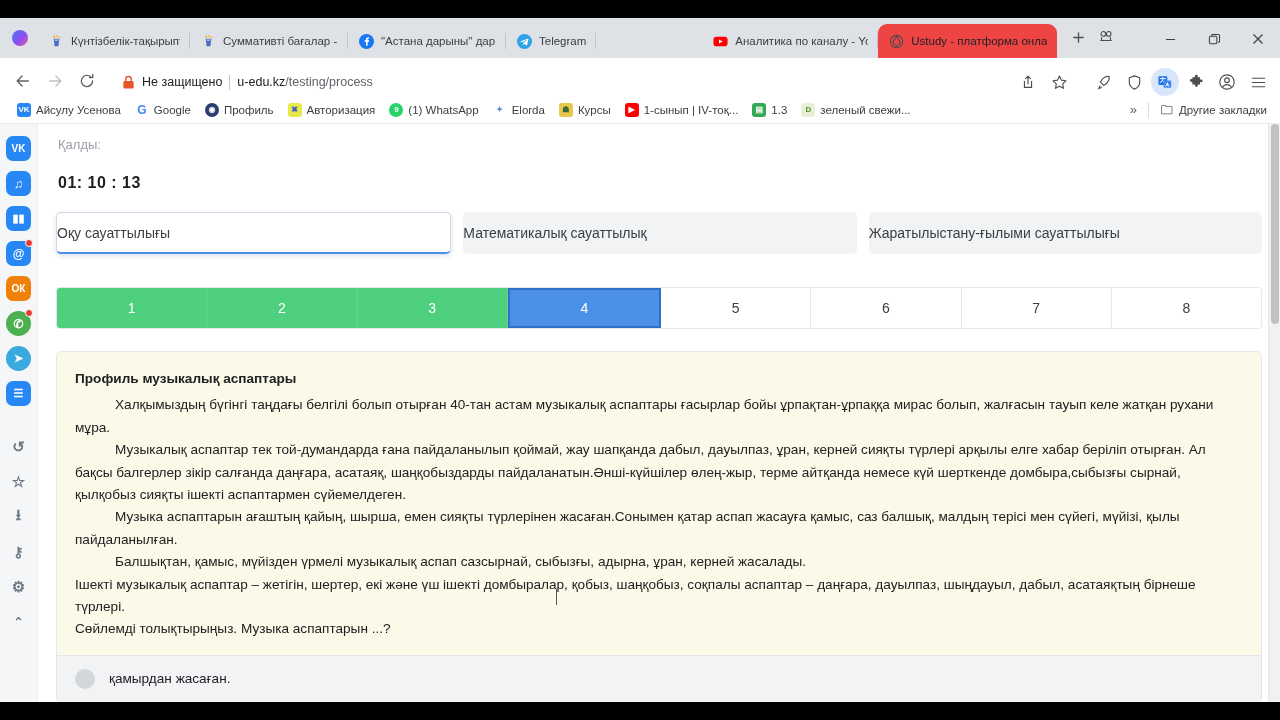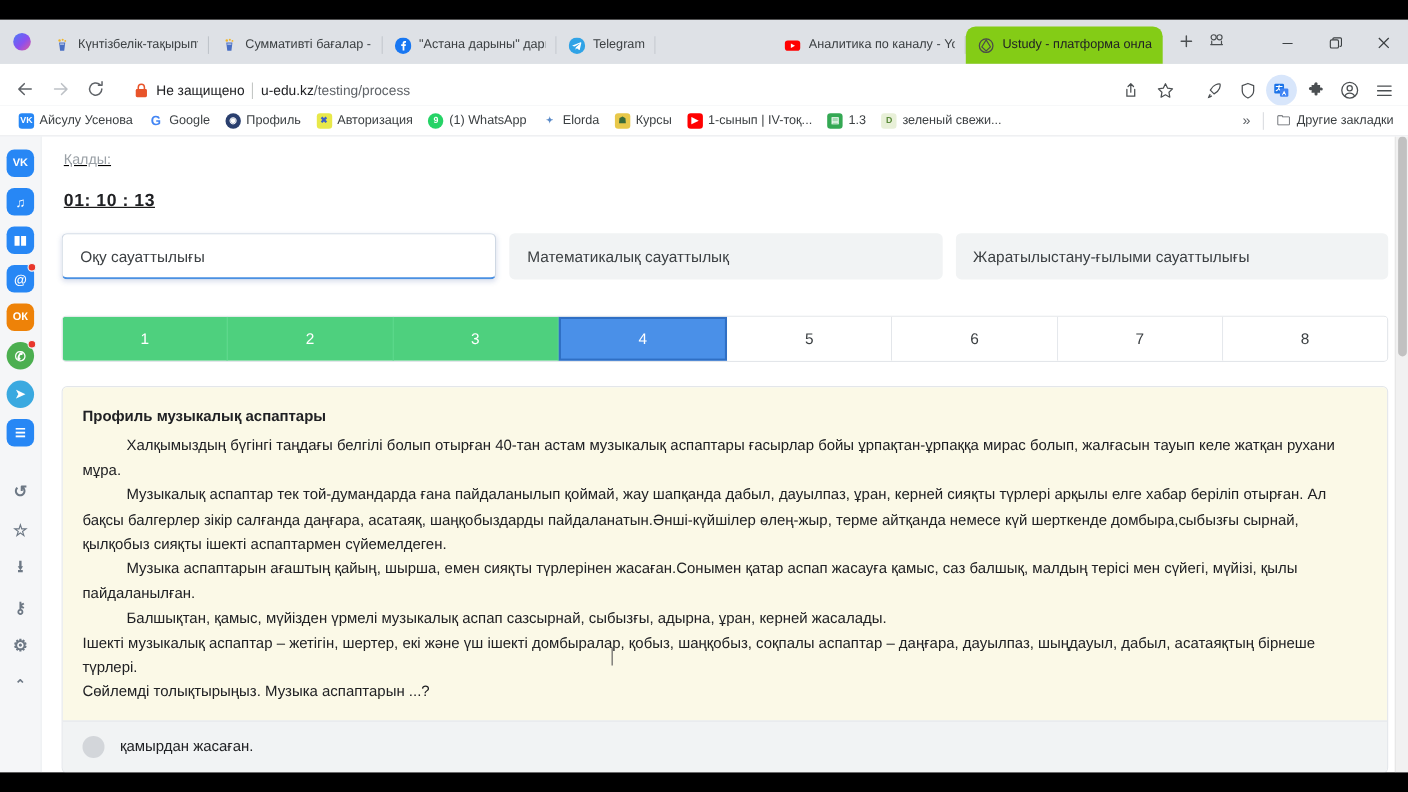--- a/index.html
+++ b/index.html
@@ -30,21 +30,21 @@
     background: linear-gradient(135deg,#4a7bf7 0%, #8a4ff0 55%, #e05a9a 100%);
     margin: 0 10px 12px 6px; flex: none;
   }
   .tab {
     height: 34px; display: flex; align-items: center; gap: 7px;
     padding: 0 10px 0 11px; border-radius: 9px 9px 0 0;
     font-size: 11.5px; color: #3c4043; white-space: nowrap; overflow: hidden;
     max-width: 178px; min-width: 60px; position: relative; flex: none;
   }
   .tab .tab-label { overflow: hidden; text-overflow: clip; white-space: nowrap; }
-  .tab.active { background: #84cc16; color: #202124; }
+  .tab.active { background: #ef4444; color: #202124; }
   .tab:not(.active)::after {
     content: ""; position: absolute; right: 0; top: 9px; height: 16px; width: 1px;
     background: #bfc4ca;
   }
   .favicon { width: 15px; height: 15px; flex: none; display: block; }
 
   .tabstrip-actions {
     display: flex; align-items: center; gap: 2px; margin: 0 0 8px 8px;
   }
   .tsbtn {
@@ -125,35 +125,34 @@
 
   
   .content {
     flex: 1; background: #fff; overflow: hidden; position: relative;
     padding: 0 18px;
   }
 
   .topbar {
     display: flex; align-items: flex-start; justify-content: space-between;
     padding: 12px 2px 0 2px;
-    text-decoration: underline;
   }
   .timer-label { font-size: 13px; color: #9aa0a6; line-height: 18px; }
   .timer-value { font-size: 16px; color: #202124; font-weight: bold; letter-spacing: 0.5px; margin-top: 20px; }
   .topbtns { display: flex; gap: 10px; align-items: center; }
   .btn {
     border: none; border-radius: 5px; color: #fff; font-size: 14px;
     padding: 10px 16px; font-family: "Liberation Sans", sans-serif; cursor: pointer;
     white-space: nowrap;
   }
 
   .subjtabs { display: flex; gap: 12px; margin-top: 20px; }
   .subjtab {
     flex: 1; height: 42px; display: flex; align-items: center;
-    padding: 0 16px; font-size: 14px; color: #3c4043;
+    padding: 0 0; font-size: 14px; color: #3c4043;
     background: #f1f3f4; border-radius: 5px;
   }
   .subjtab.active {
     background: #fff; border: 1px solid #cfd8e3;
     box-shadow: 0 2px 5px rgba(60,90,160,0.18);
     border-bottom: 2px solid #4a90e2;
   }
 
   .qnums { display: flex; margin-top: 33px; border-radius: 4px; overflow: hidden;
            border: 1px solid #e3e6ea; }

